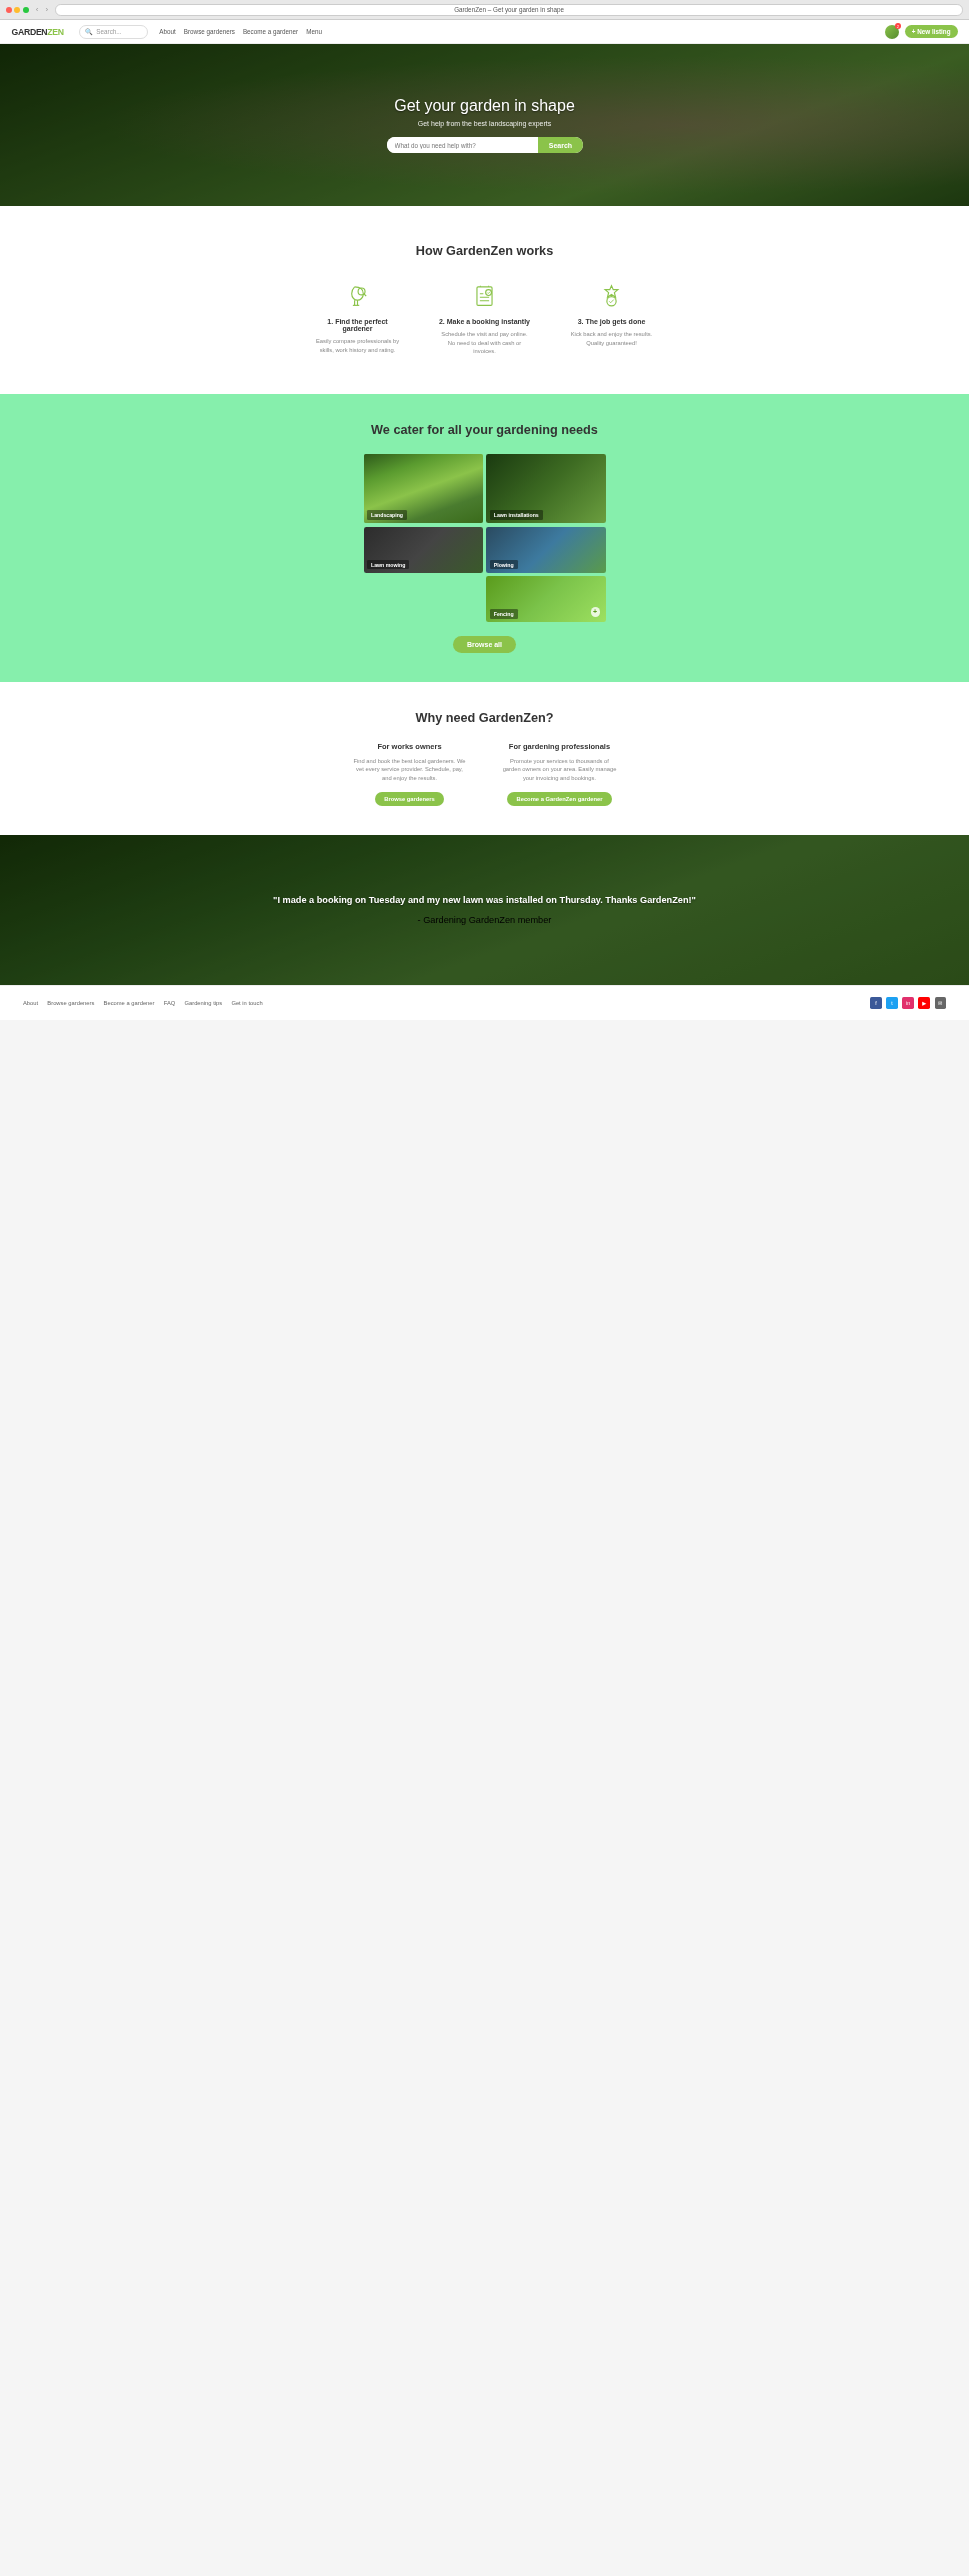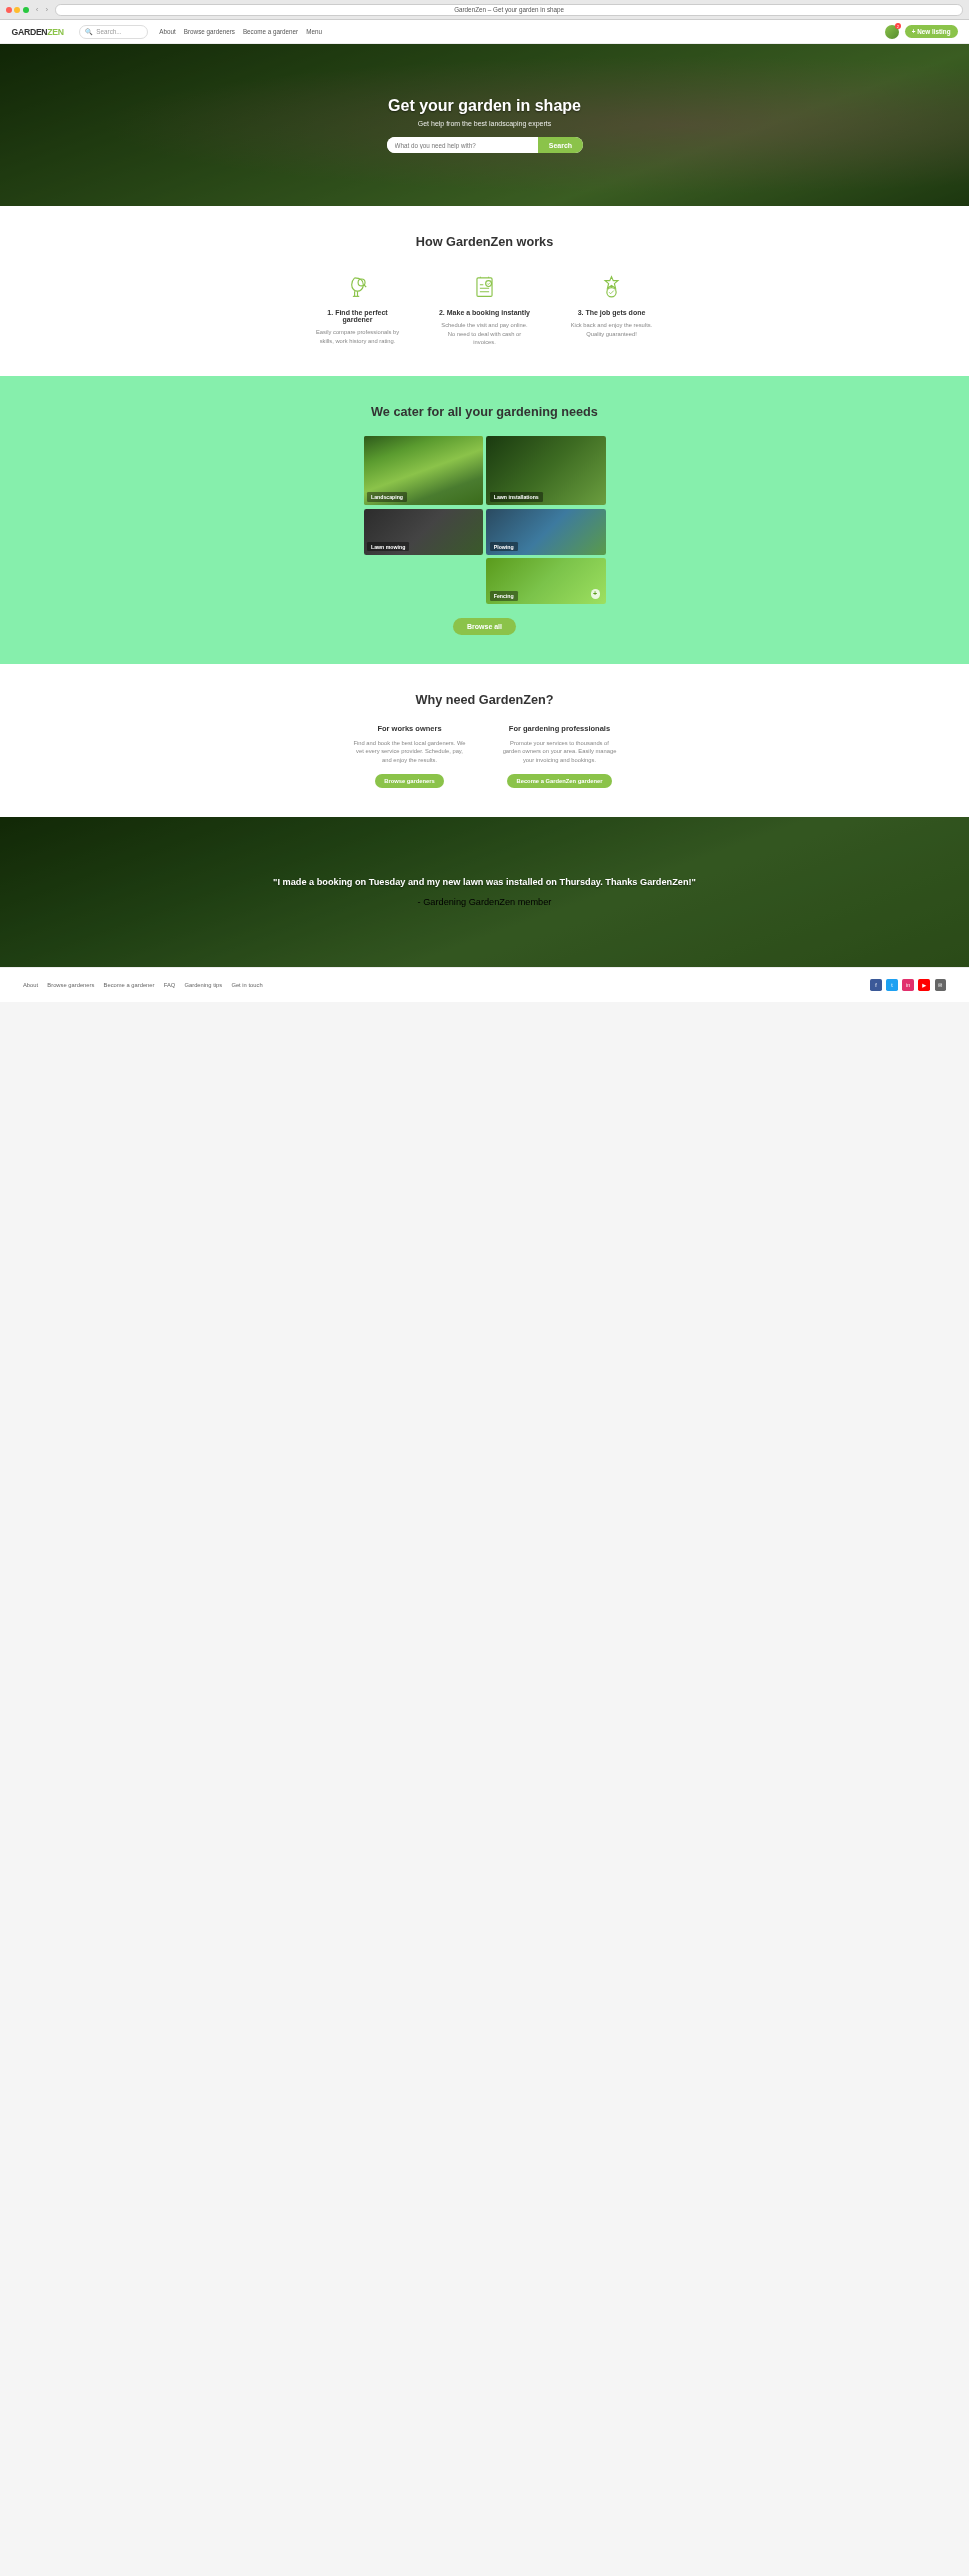--- a/index.html
+++ b/index.html
@@ -97,21 +97,21 @@
       background: rgba(0,0,0,0.35);
     }
     .hero-bg {
       position: absolute;
       inset: 0;
       background: 
         radial-gradient(ellipse at 70% 50%, rgba(180,100,120,0.4) 0%, transparent 60%),
         linear-gradient(160deg, #1a3a0a 0%, #3d6b22 40%, #5a8f35 70%, #2c5418 100%);
     }
     .hero-content { position: relative; z-index: 2; text-align: center; }
-    .hero h1 { color: white; font-size: 16px; font-weight: 700; margin-bottom: 4.6px; text-shadow: 0 0.6px 1.7px rgba(0,0,0,0.5); }
+    .hero h1 { color: white; font-size: 16px; font-weight: 400; margin-bottom: 4.6px; text-shadow: 0 0.6px 1.7px rgba(0,0,0,0.5); }
     .hero p { color: rgba(255,255,255,0.9); font-size: 7px; margin-bottom: 10.4px; }
     .search-bar {
       display: flex;
       align-items: center;
       background: white;
       border-radius: 11.5px;
       overflow: hidden;
       width: 196px;
     }
     .search-input {
@@ -128,21 +128,21 @@
       border: none;
       padding: 4.6px 10.4px;
       font-size: 7px;
       font-weight: 600;
       cursor: pointer;
     }
 
     
     .how-works {
       background: white;
-      padding: 29px 23px;
+      padding: 38px 23px;
       text-align: center;
     }
     .how-works h2 { font-size: 12.7px; font-weight: 600; color: #333; margin-bottom: 23px; }
     .steps { display: flex; justify-content: center; gap: 35px; }
     .step { max-width: 92px; text-align: center; }
     .step-icon { width: 29px; height: 29px; margin: 0 auto 8px; }
     .step-icon svg { width: 100%; height: 100%; }
     .step h3 { font-size: 7px; font-weight: 600; color: #333; margin-bottom: 4.6px; }
     .step p { font-size: 5.8px; color: #888; line-height: 1.5; }
 

